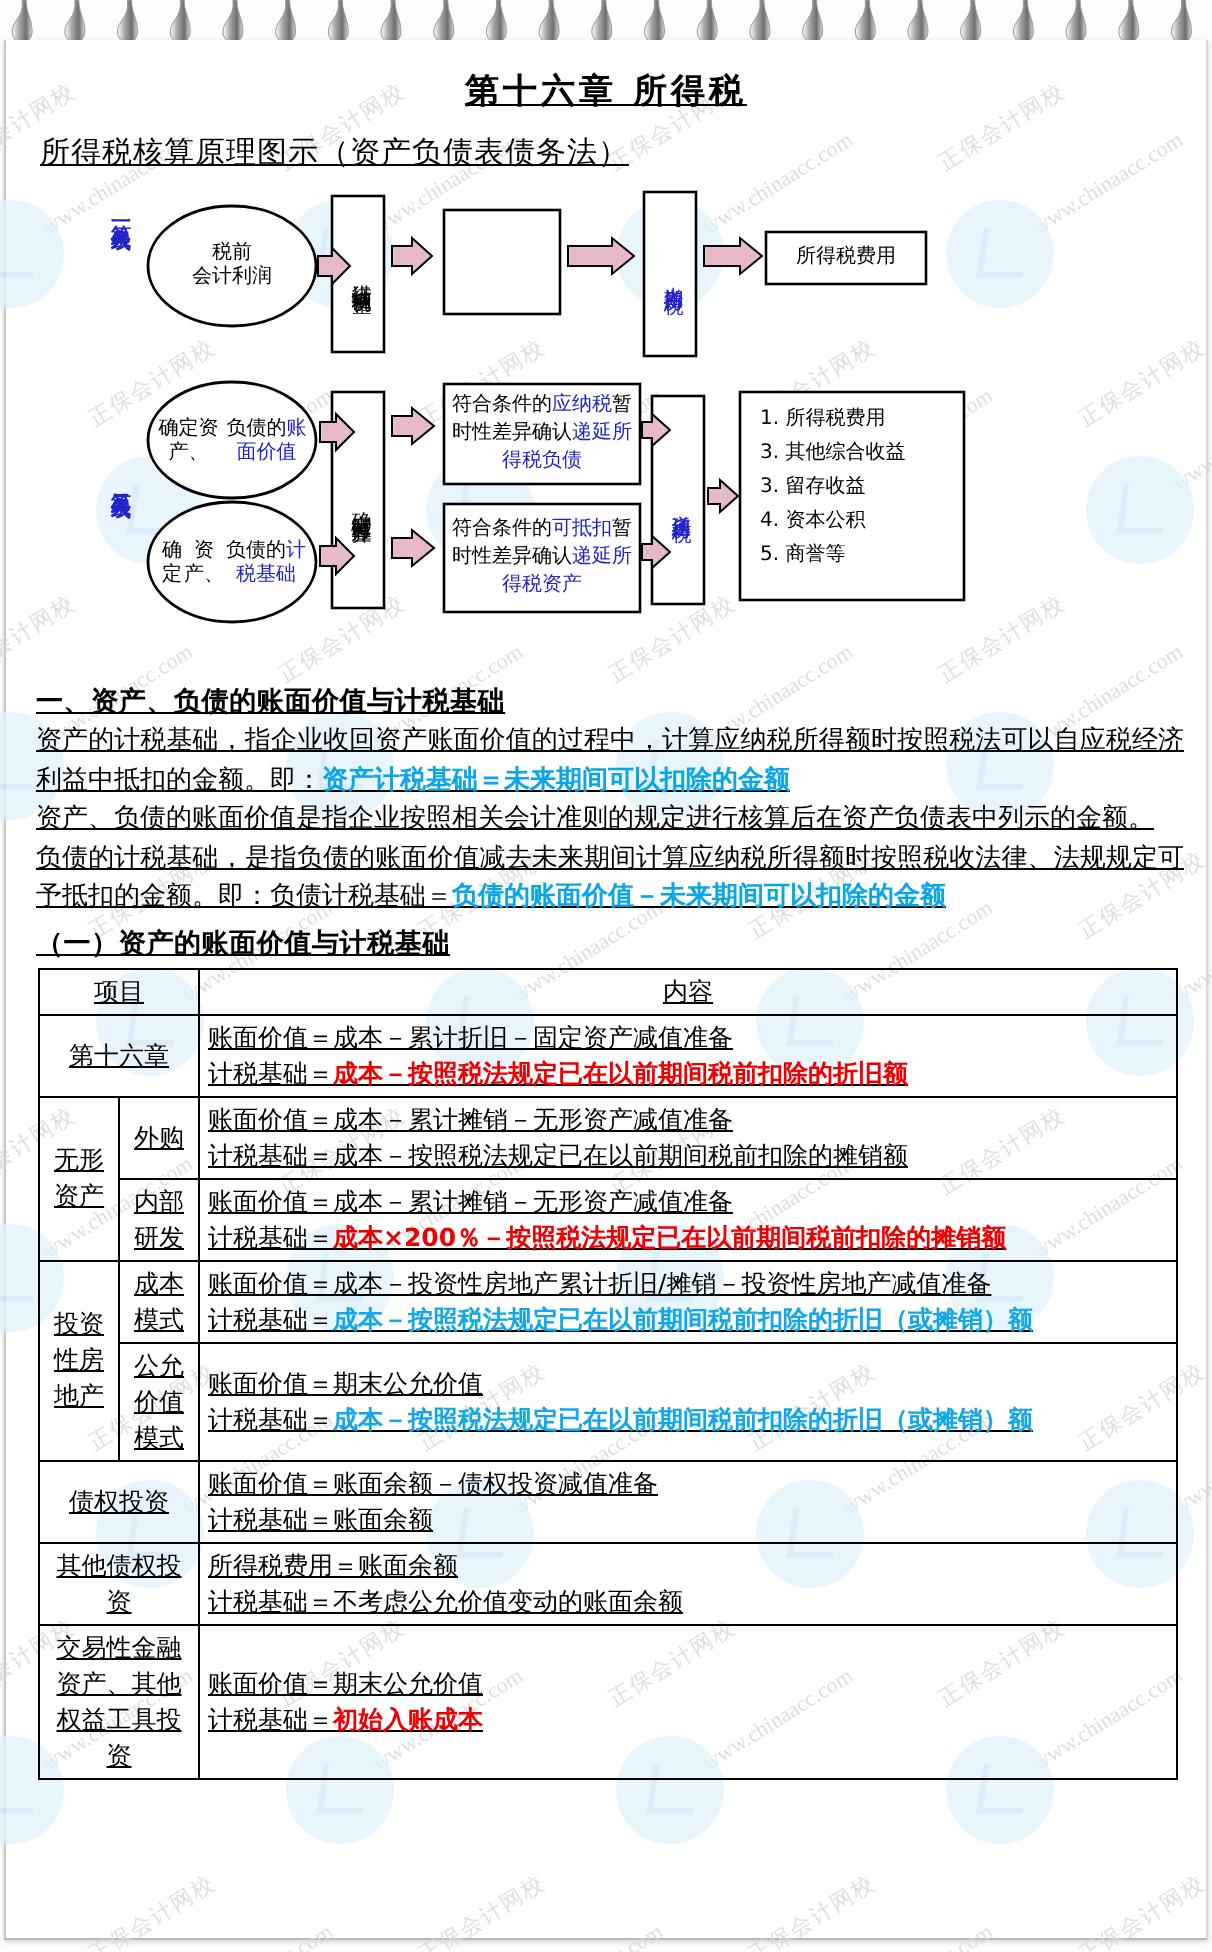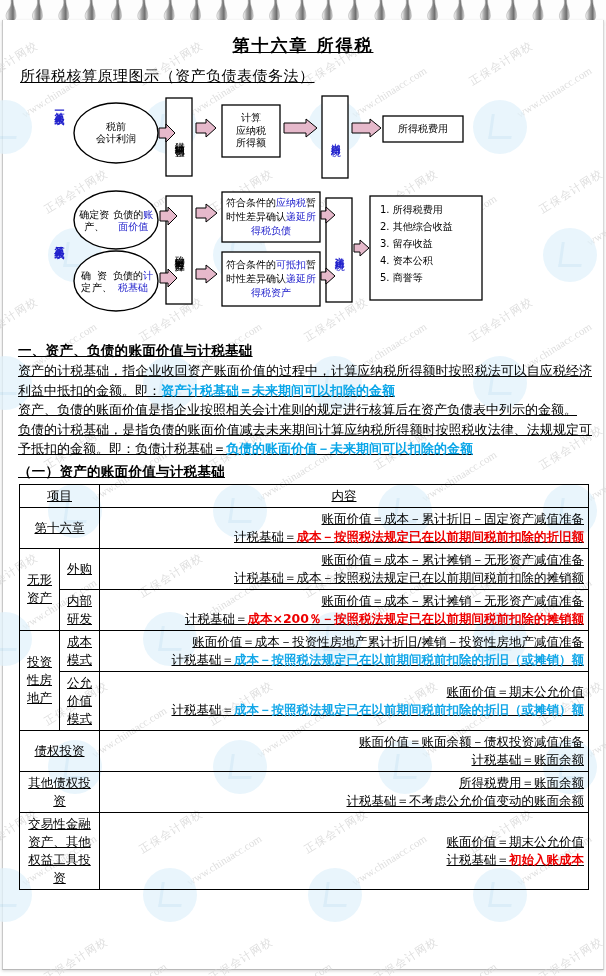--- a/index.html
+++ b/index.html
@@ -151,21 +151,21 @@
     padding: 2px 4px;
     font-size: 12.5px;
     line-height: 18px;
     color: #000;
     font-weight: normal;
     vertical-align: middle;
   }
   #asset-table th { text-align: center; }
   .c-item   { width: 80px;  text-align: center; }
   .c-sub    { width: 70px;  text-align: center; }
-  .c-body   { text-align: right; }
+  .c-body   { text-align: left; }
   .span2    { text-align: center; }
   .red { color: #ee0000; font-weight: bold; }
   .cyanb { color: #13a7e8; font-weight: bold; }
   .fline { display: block; }
 </style>
 </head>
 <body>
 
 <div id="spiral">
   <svg width="606" height="26">
@@ -354,25 +354,20 @@
     <div class="linelabel" style="left:52px; top:16px;">第一条线</div>
     <div class="linelabel" style="left:52px; top:150px;">第二条线</div>
 
     <div class="node-text" style="left:78px; top:28px; width:76px; height:34px; flex-direction:column;">
       <span>税前</span>
       <span>会计利润</span>
     </div>
 
     <div class="node-text vert" style="left:170px; top:14px; width:18px; height:70px;">进行纳税调整</div>
 
-    <div class="node-text" style="left:224px; top:20px; width:54px; height:46px; flex-direction:column;">
-      <span>计算</span>
-      <span>应纳税</span>
-      <span>所得额</span>
-    </div>
 
     <div class="node-text vert blue" style="left:326px; top:12px; width:18px; height:74px;">当期所得税</div>
 
     <div class="node-text" style="left:385px; top:30px; width:76px; height:22px;">所得税费用</div>
 
     <div class="node-text" style="left:78px; top:114px; width:78px; height:38px; flex-direction:row;">
       <span>确定资产、</span>
       <span><span>负债的</span><span class="blue">账面价值</span></span>
     </div>
 
@@ -389,21 +384,21 @@
     </div>
 
     <div class="node-text" style="left:224px; top:166px; width:94px; height:50px;">
       <span style="display:block; line-height:14px;"><span>符合条件的</span><span class="blue">可抵扣</span><span>暂时性差异确认</span><span class="blue">递延所得税资产</span></span>
     </div>
 
     <div class="node-text vert blue" style="left:330px; top:116px; width:18px; height:94px;">递延所得税</div>
 
     <div class="listbox-text" style="left:380px; top:113px;">
       <div>1. 所得税费用</div>
-      <div>2. 其他综合收益</div>
+      <div>3. 其他综合收益</div>
       <div>3. 留存收益</div>
       <div>4. 资本公积</div>
       <div>5. 商誉等</div>
     </div>
   </div>
 
   <div class="sec-head">一、资产、负债的账面价值与计税基础</div>
 
   <p class="para">
     <span>资产的计税基础，指企业收回资产账面价值的过程中，计算应纳税所得额时按照税法可以自应税经济利益中抵扣的金额。即：</span><span class="cyan">资产计税基础＝未来期间可以扣除的金额</span>

